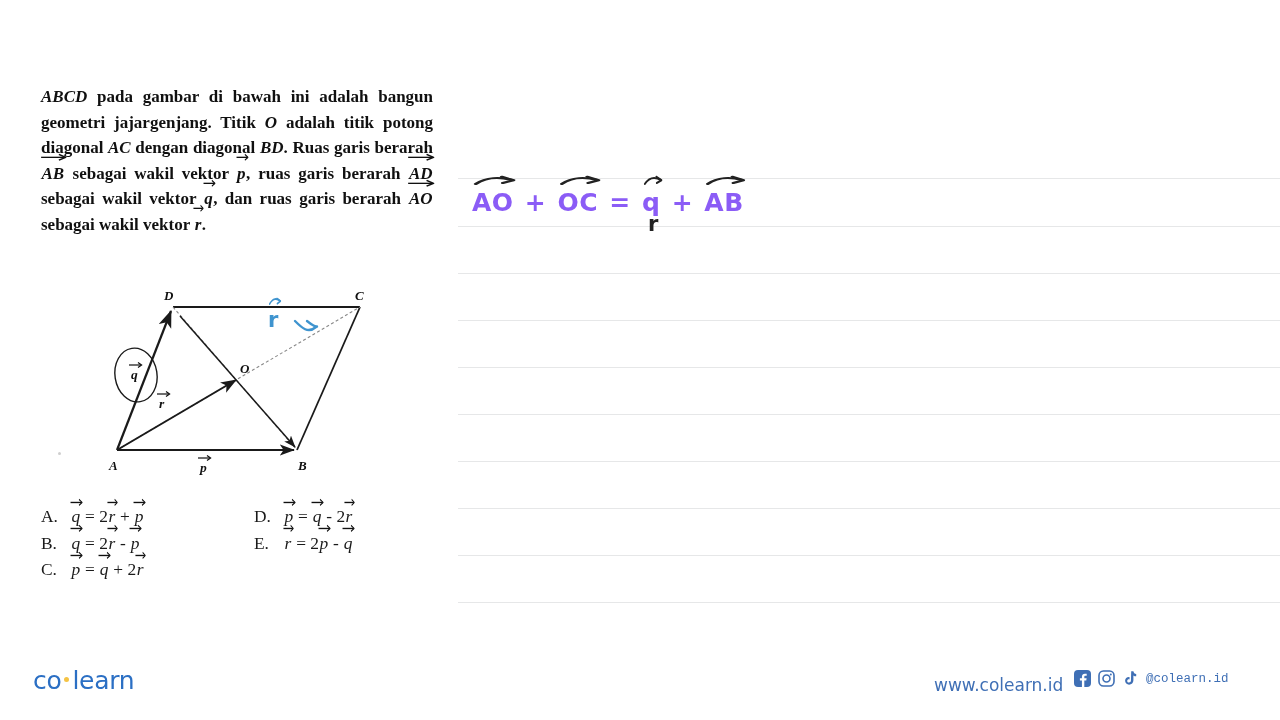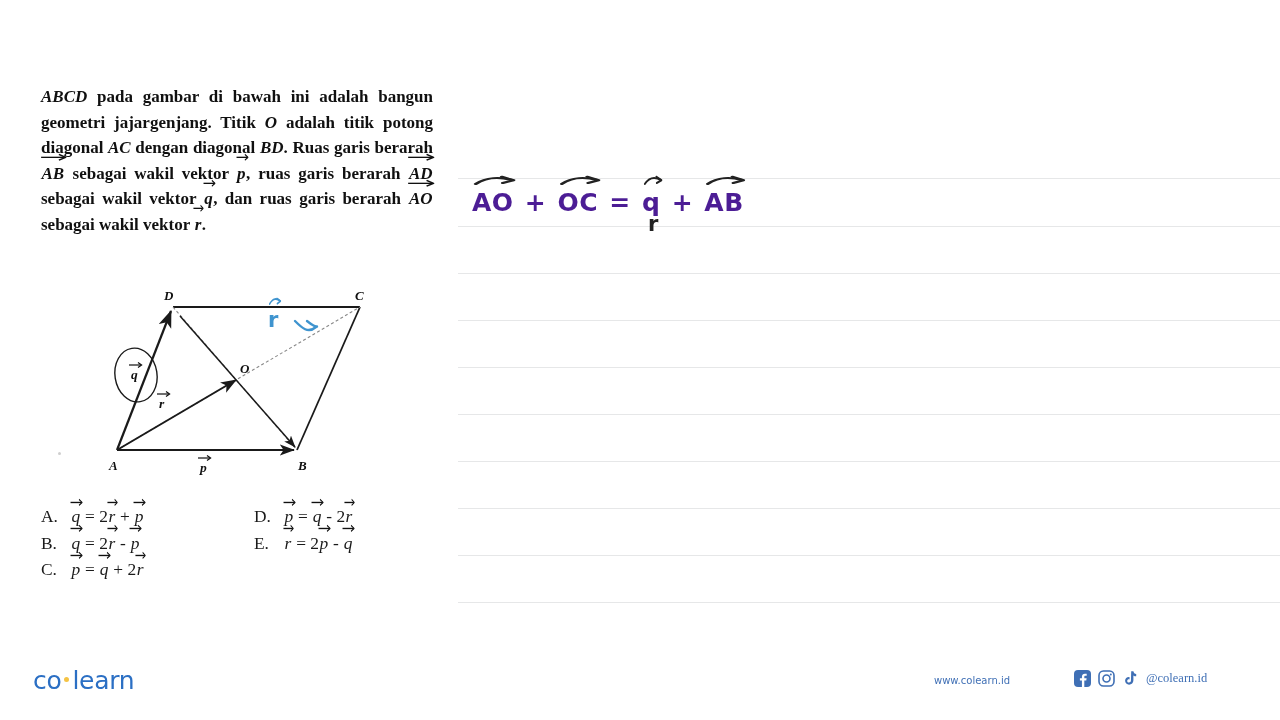--- a/index.html
+++ b/index.html
@@ -62,21 +62,21 @@
   .col-b{left:213px;}
 
   
   .hand{
     position:absolute;
     font-family:"DejaVu Sans", sans-serif;
     font-weight:600;
     letter-spacing:.5px;
   }
   .hand-line1{left:478px;top:135px;font-size:25px;color:#3f94cf;}
-  .hand-line2{left:470px;top:188px;font-size:25px;color:#4c1d95;}
+  .hand-line2{left:470px;top:188px;font-size:25px;color:#8b5cf6;}
   .hw{position:relative;display:inline-block;margin:0 2px;}
   .hw .hwarr{
     position:absolute;left:2px;right:-2px;top:-13px;height:12px;
   }
   .hw .hwarr svg{display:block;width:100%;height:100%;overflow:visible;}
   .sub-r{
     position:absolute;left:648px;top:212px;
     font-family:"DejaVu Sans", sans-serif;font-weight:600;
     font-size:21px;color:#222222;
   }
@@ -97,25 +97,25 @@
     font-family:"DejaVu Sans", sans-serif;
     font-weight:400;font-size:25px;letter-spacing:-.3px;
     color:#2b6fc4;
   }
   .logo .dot{
     display:inline-block;width:5px;height:5px;border-radius:50%;
     background:#f5c344;margin:0 3px 5px 3px;vertical-align:middle;
   }
   .url{
     position:absolute;left:934px;top:27px;
-    font-family:"DejaVu Sans", sans-serif;font-size:10px;color:#3f6fb5;
+    font-family:"DejaVu Sans", sans-serif;font-size:17px;color:#3f6fb5;
   }
   .socials{position:absolute;left:1074px;top:22px;display:flex;align-items:center;gap:7px;}
   .handle{
-    font-family:Liberation Serif, serif;font-size:12.5px;color:#3f6fb5;
+    font-family:Liberation Mono, monospace;font-size:12.5px;color:#3f6fb5;
     margin-left:2px;
   }
   .sicon{display:block;}
   .speck{position:absolute;left:58px;top:452px;width:3px;height:3px;background:#cfcfcf;border-radius:50%;}
 </style>
 </head>
 <body>
 
 <div class="page">
 

